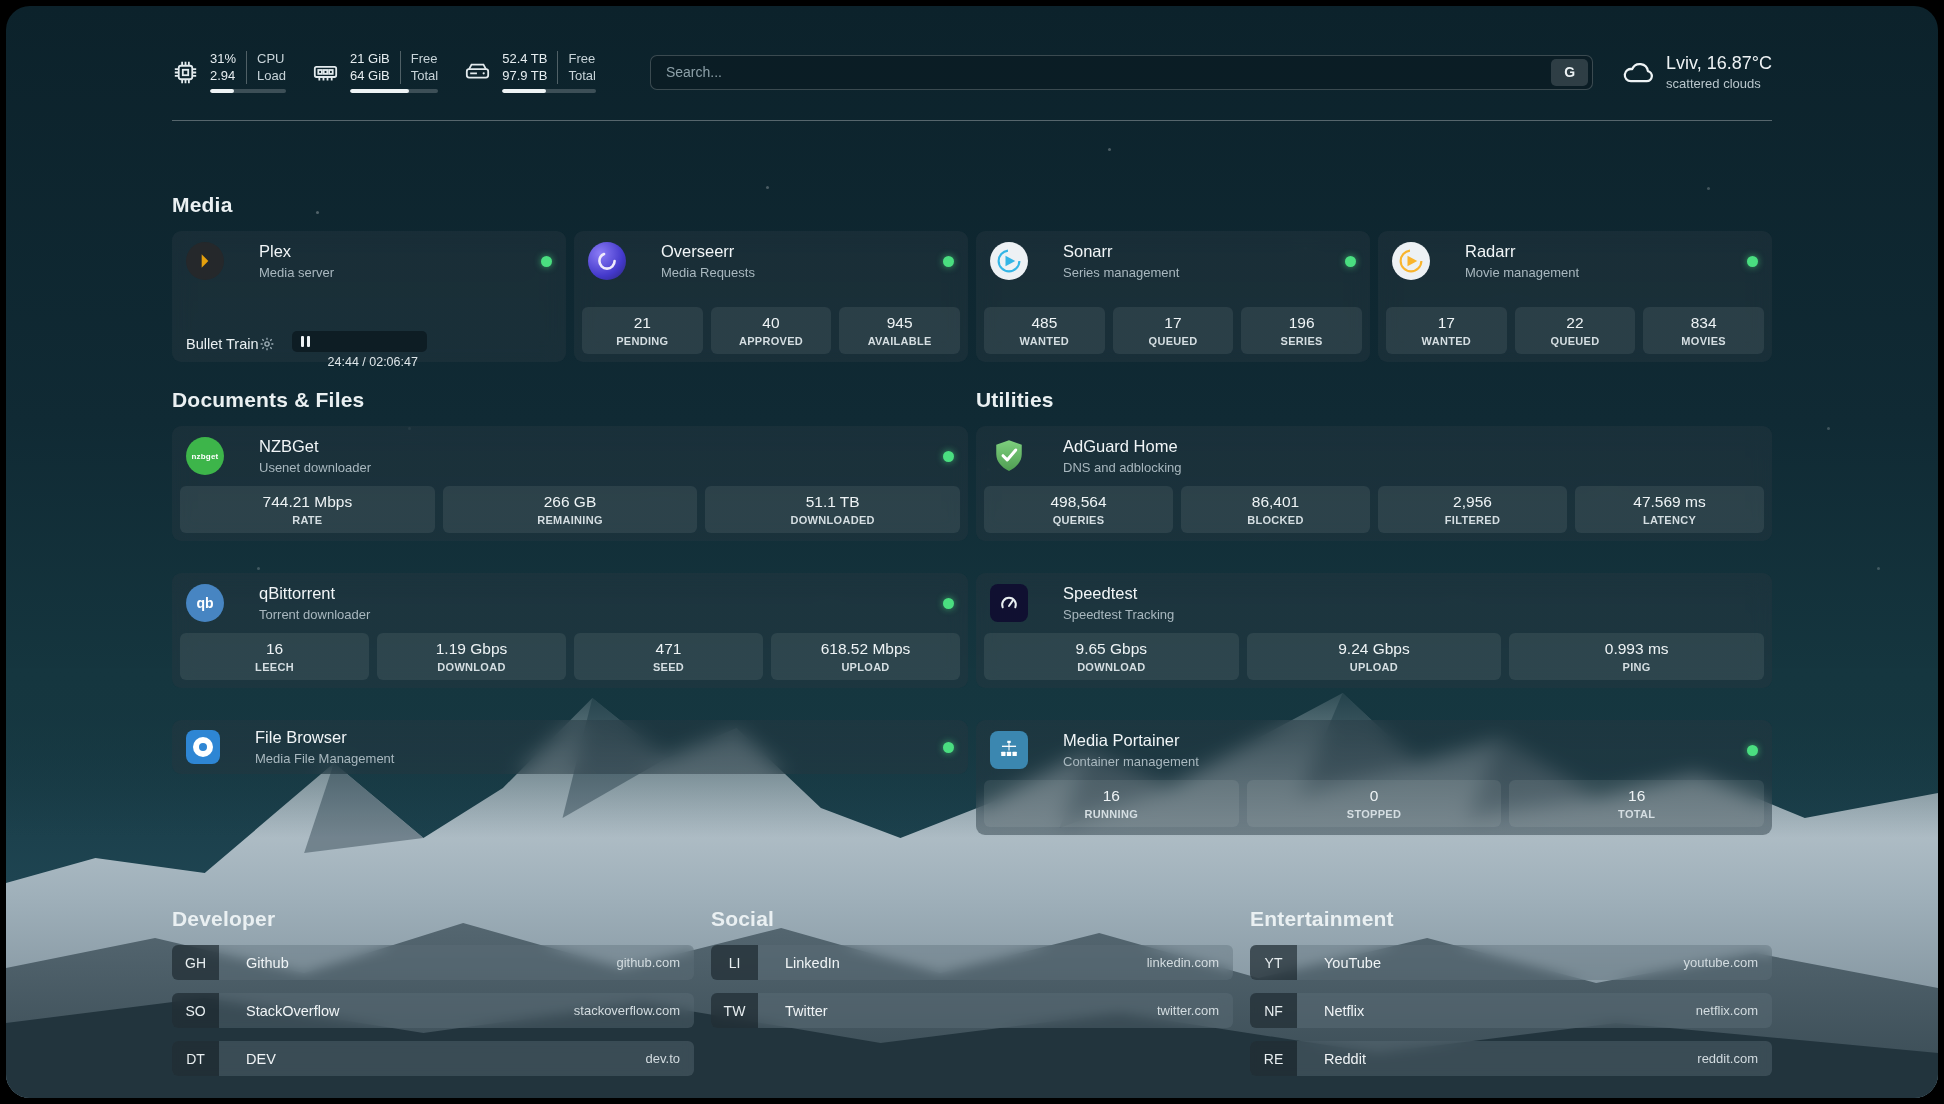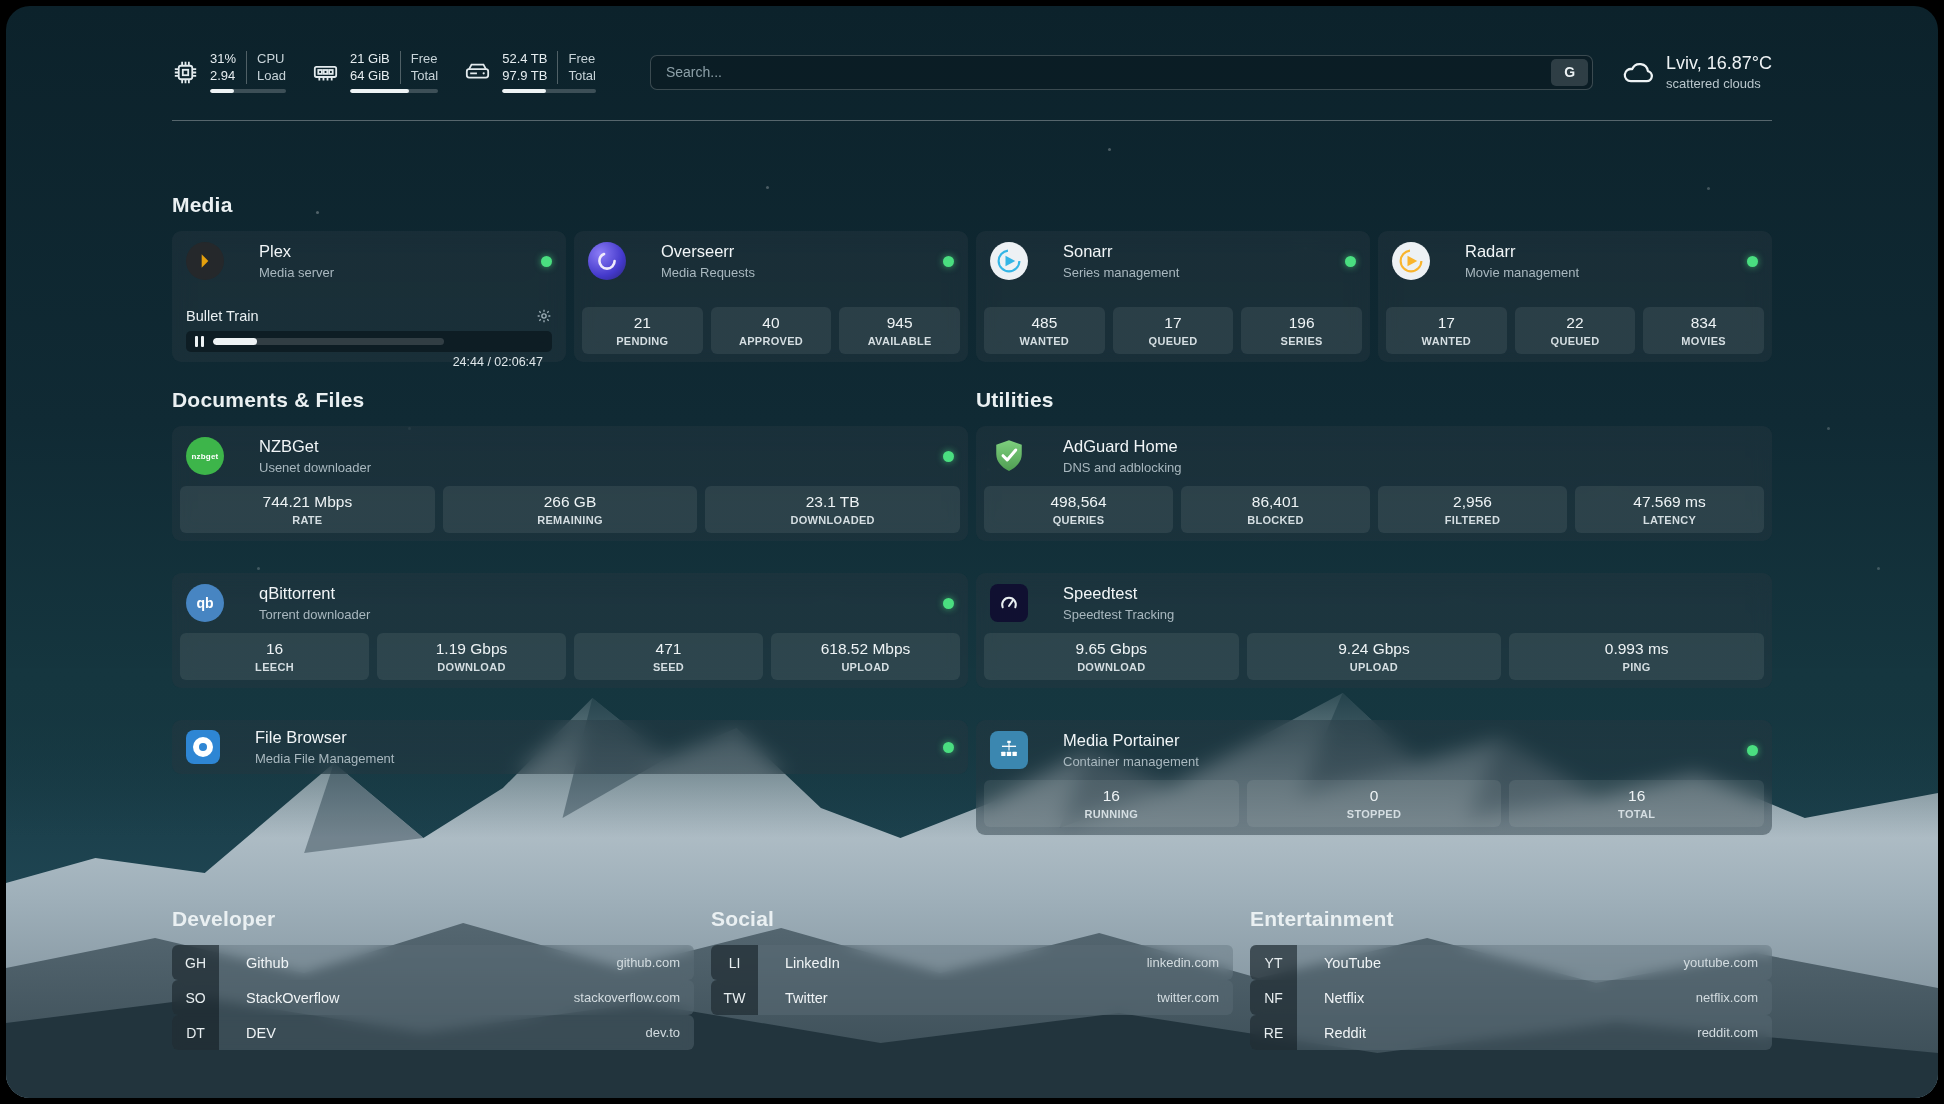--- a/index.html
+++ b/index.html
@@ -98,21 +98,21 @@
   .stats { display:grid; gap:8px; margin-top:10px; }
   .media-card .stats { margin-top:auto; }
   .stats.cols-3 { grid-template-columns:repeat(3,1fr); }
   .stats.cols-4 { grid-template-columns:repeat(4,1fr); }
   .stat { background:rgba(255,255,255,.08); border-radius:6px; height:47px;
     display:flex; flex-direction:column; align-items:center; justify-content:center; gap:3px; }
   .stat-value { font-size:15.5px; color:#eef3f5; }
   .stat-label { font-size:11px; font-weight:700; color:#d5dee2; letter-spacing:.3px; }
 
   
-  .player { margin:0 6px 2px; display:flex; flex-direction:column; gap:7px; margin-top:auto; }
+  .player { margin:0 6px 2px; display:flex; flex-direction:row; gap:17px; margin-top:auto;align-items:flex-end; }
   .np-row { display:flex; align-items:center; }
   .np-title { font-size:14.5px; color:#eaf0f2; }
   .gear { margin-left:auto; width:16px; height:16px; color:#9fb0b8; cursor:pointer; }
   .gear svg { width:100%; height:100%; }
   .pbar { height:21px; border-radius:5px; background:rgba(5,15,20,.55);
     display:flex; align-items:center; padding:0 9px; gap:9px; }
   .pause { display:flex; gap:3px; cursor:pointer; }
   .pause i { display:block; width:3px; height:11px; background:#eef3f5; border-radius:1px; }
   .ptrack { flex:1; height:7px; border-radius:4px; background:rgba(255,255,255,.15); overflow:hidden; }
   .ptrack i { display:block; height:100%; background:#eef3f5; border-radius:4px; }
@@ -120,21 +120,21 @@
 
   
   .two-col { display:grid; grid-template-columns:1fr 1fr; gap:8px; margin-top:26px; align-items:start; }
   .col-stack { display:flex; flex-direction:column; gap:32px; }
   .card.slim { padding:7px 10px; }
   .card.slim .card-head { margin:0 4px; }
   .card.slim .app-icon { width:34px; height:34px; }
 
   
   .bookmarks { display:grid; grid-template-columns:repeat(3,1fr); gap:17px; margin-top:72px; }
-  .bm-list { display:flex; flex-direction:column; }
+  .bm-list { display:flex; flex-direction:column; gap:13px; }
   .bm-row { display:flex; align-items:stretch; height:35px; border-radius:6px; overflow:hidden;
     background:rgba(96,112,122,.40); backdrop-filter:blur(6px); cursor:pointer; }
   .bm-abbr { width:47px; flex:none; background:rgba(12,24,30,.55); color:#e8eef0; font-size:14px;
     display:flex; align-items:center; justify-content:center; }
   .bm-name { display:flex; align-items:center; padding-left:27px; font-size:14.5px; color:#f0f4f6; }
   .bm-url { margin-left:auto; display:flex; align-items:center; padding-right:14px; font-size:13px; color:#d3dce0; }
 </style>
 </head>
 <body>
 
@@ -424,21 +424,21 @@
             <div class="stats cols-3">
               <div class="stat">
                 <div class="stat-value">744.21 Mbps</div>
                 <div class="stat-label">RATE</div>
               </div>
               <div class="stat">
                 <div class="stat-value">266 GB</div>
                 <div class="stat-label">REMAINING</div>
               </div>
               <div class="stat">
-                <div class="stat-value">23.1 TB</div>
+                <div class="stat-value">51.1 TB</div>
                 <div class="stat-label">DOWNLOADED</div>
               </div>
             </div>
           </div>
 
           <div class="card">
             <div class="card-head">
               <span class="app-icon" style="background: rgb(71, 133, 194);">
                 <span class="icon-text mid">qb</span>
               </span>

